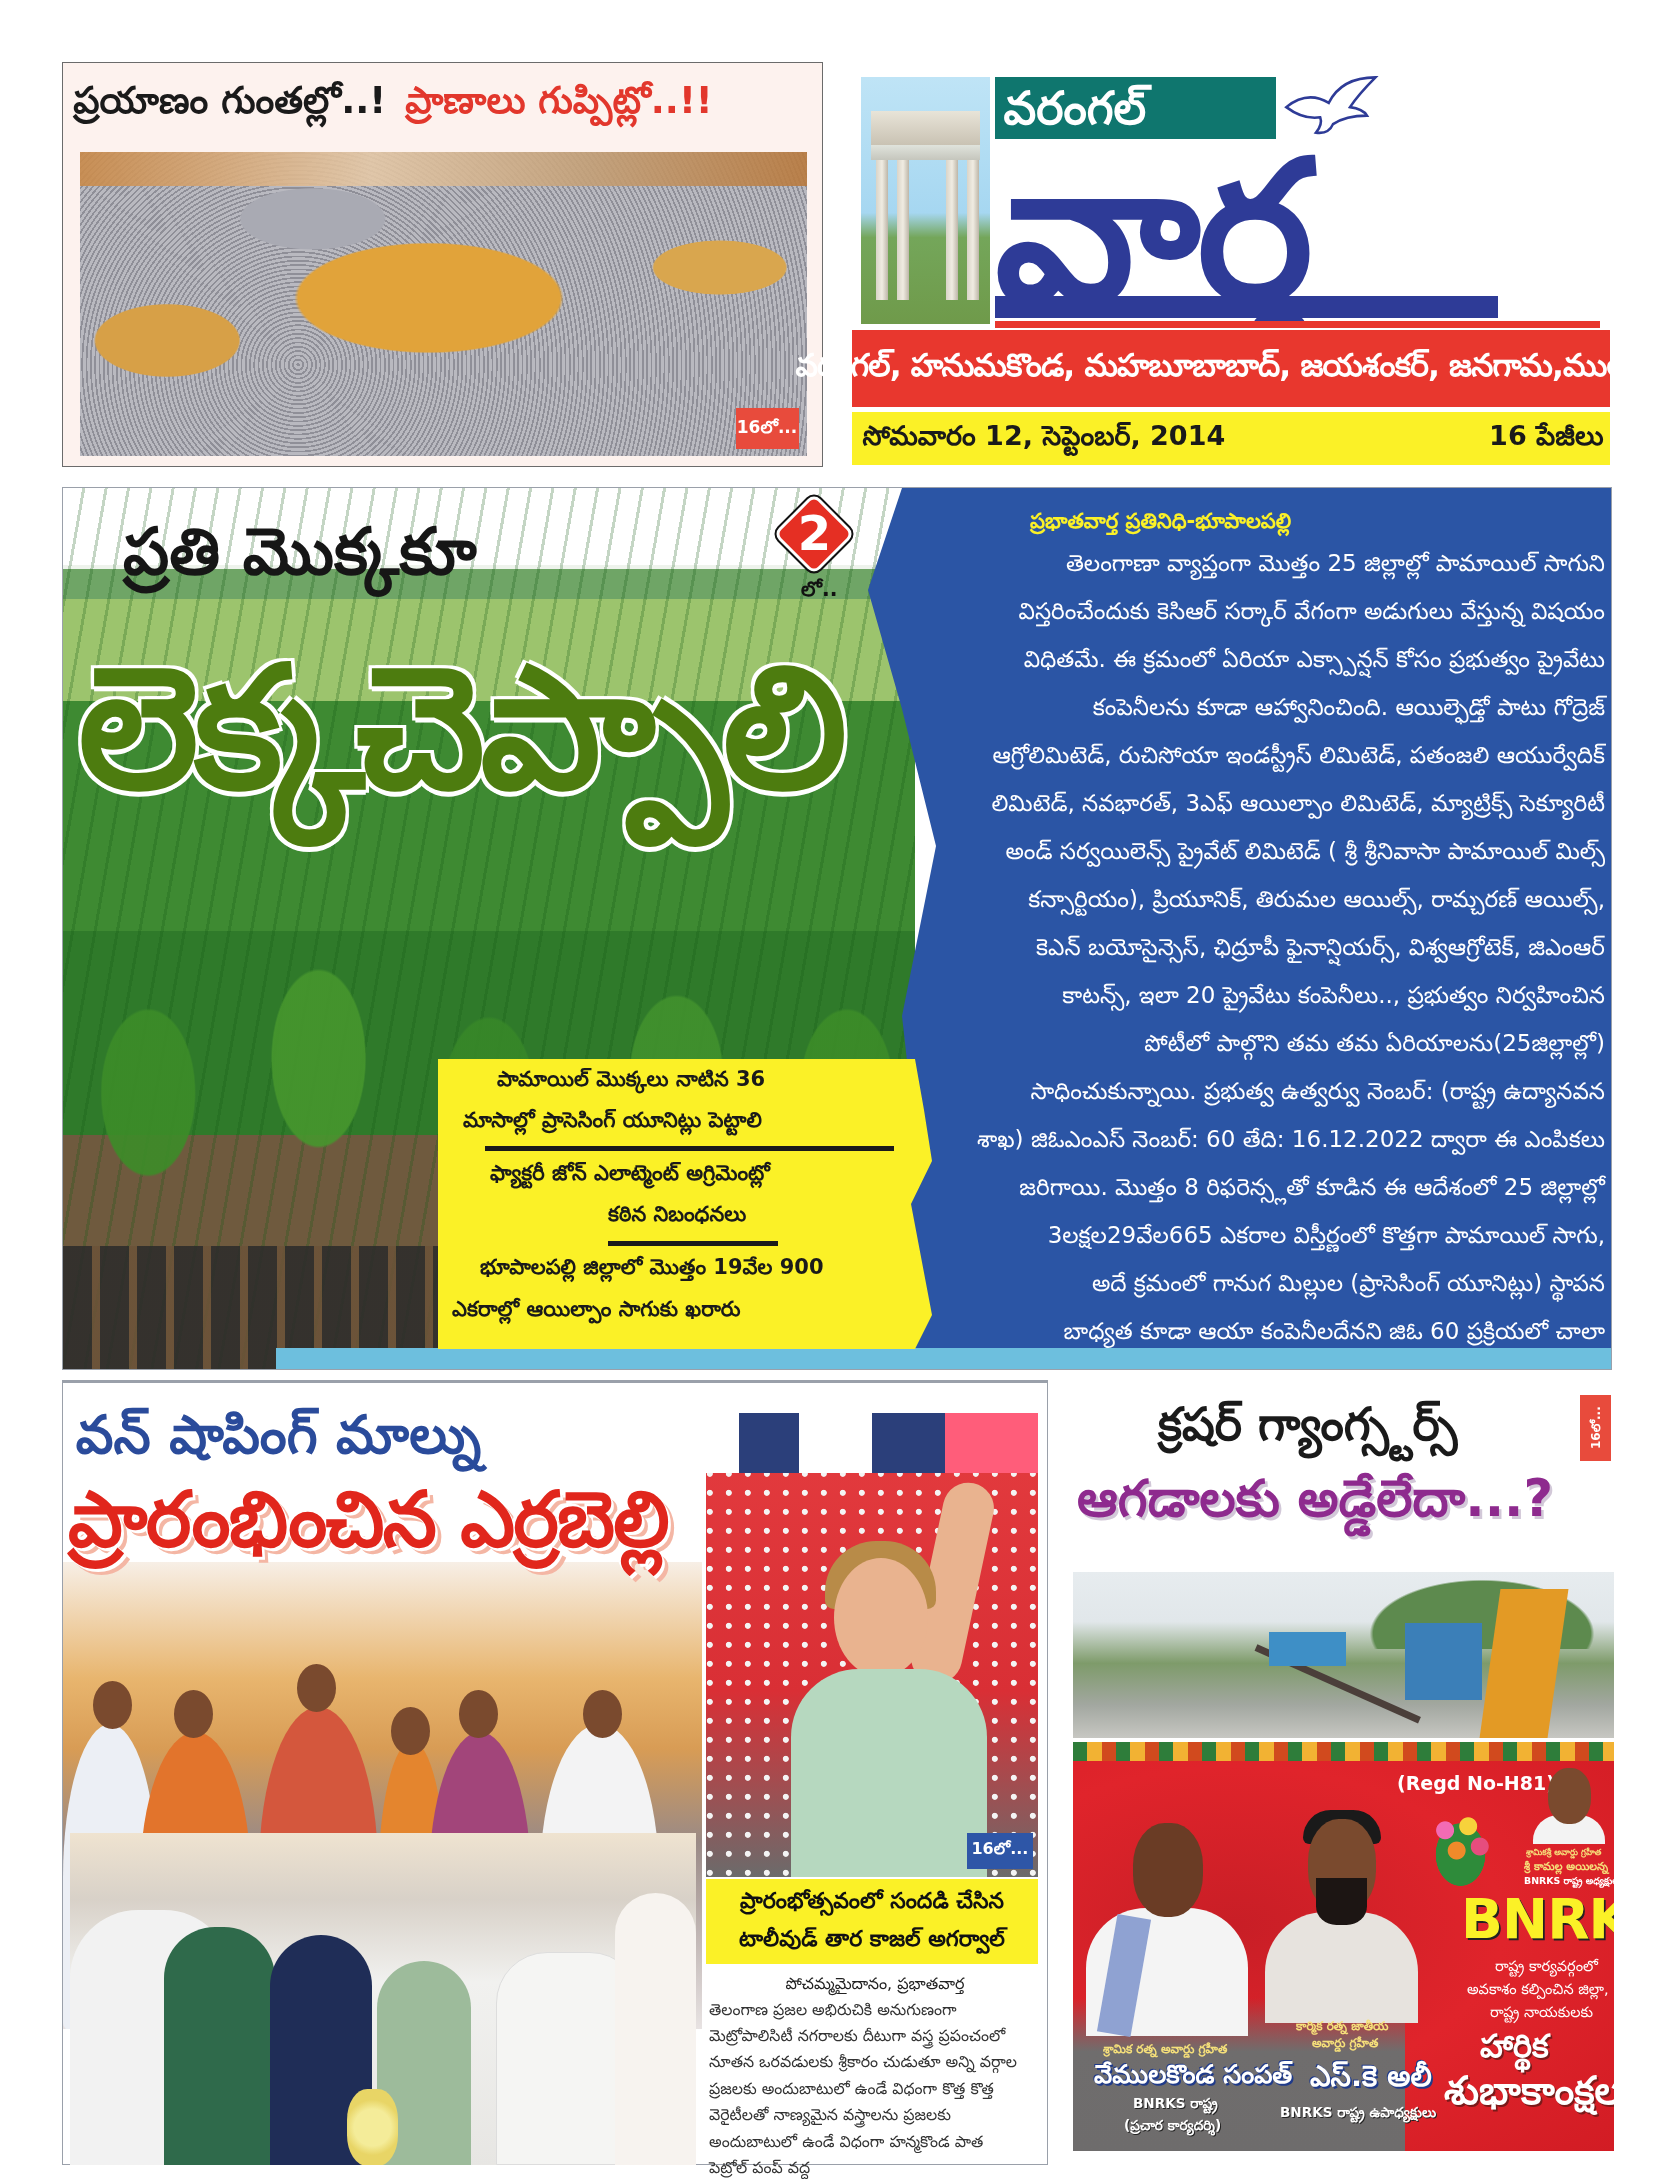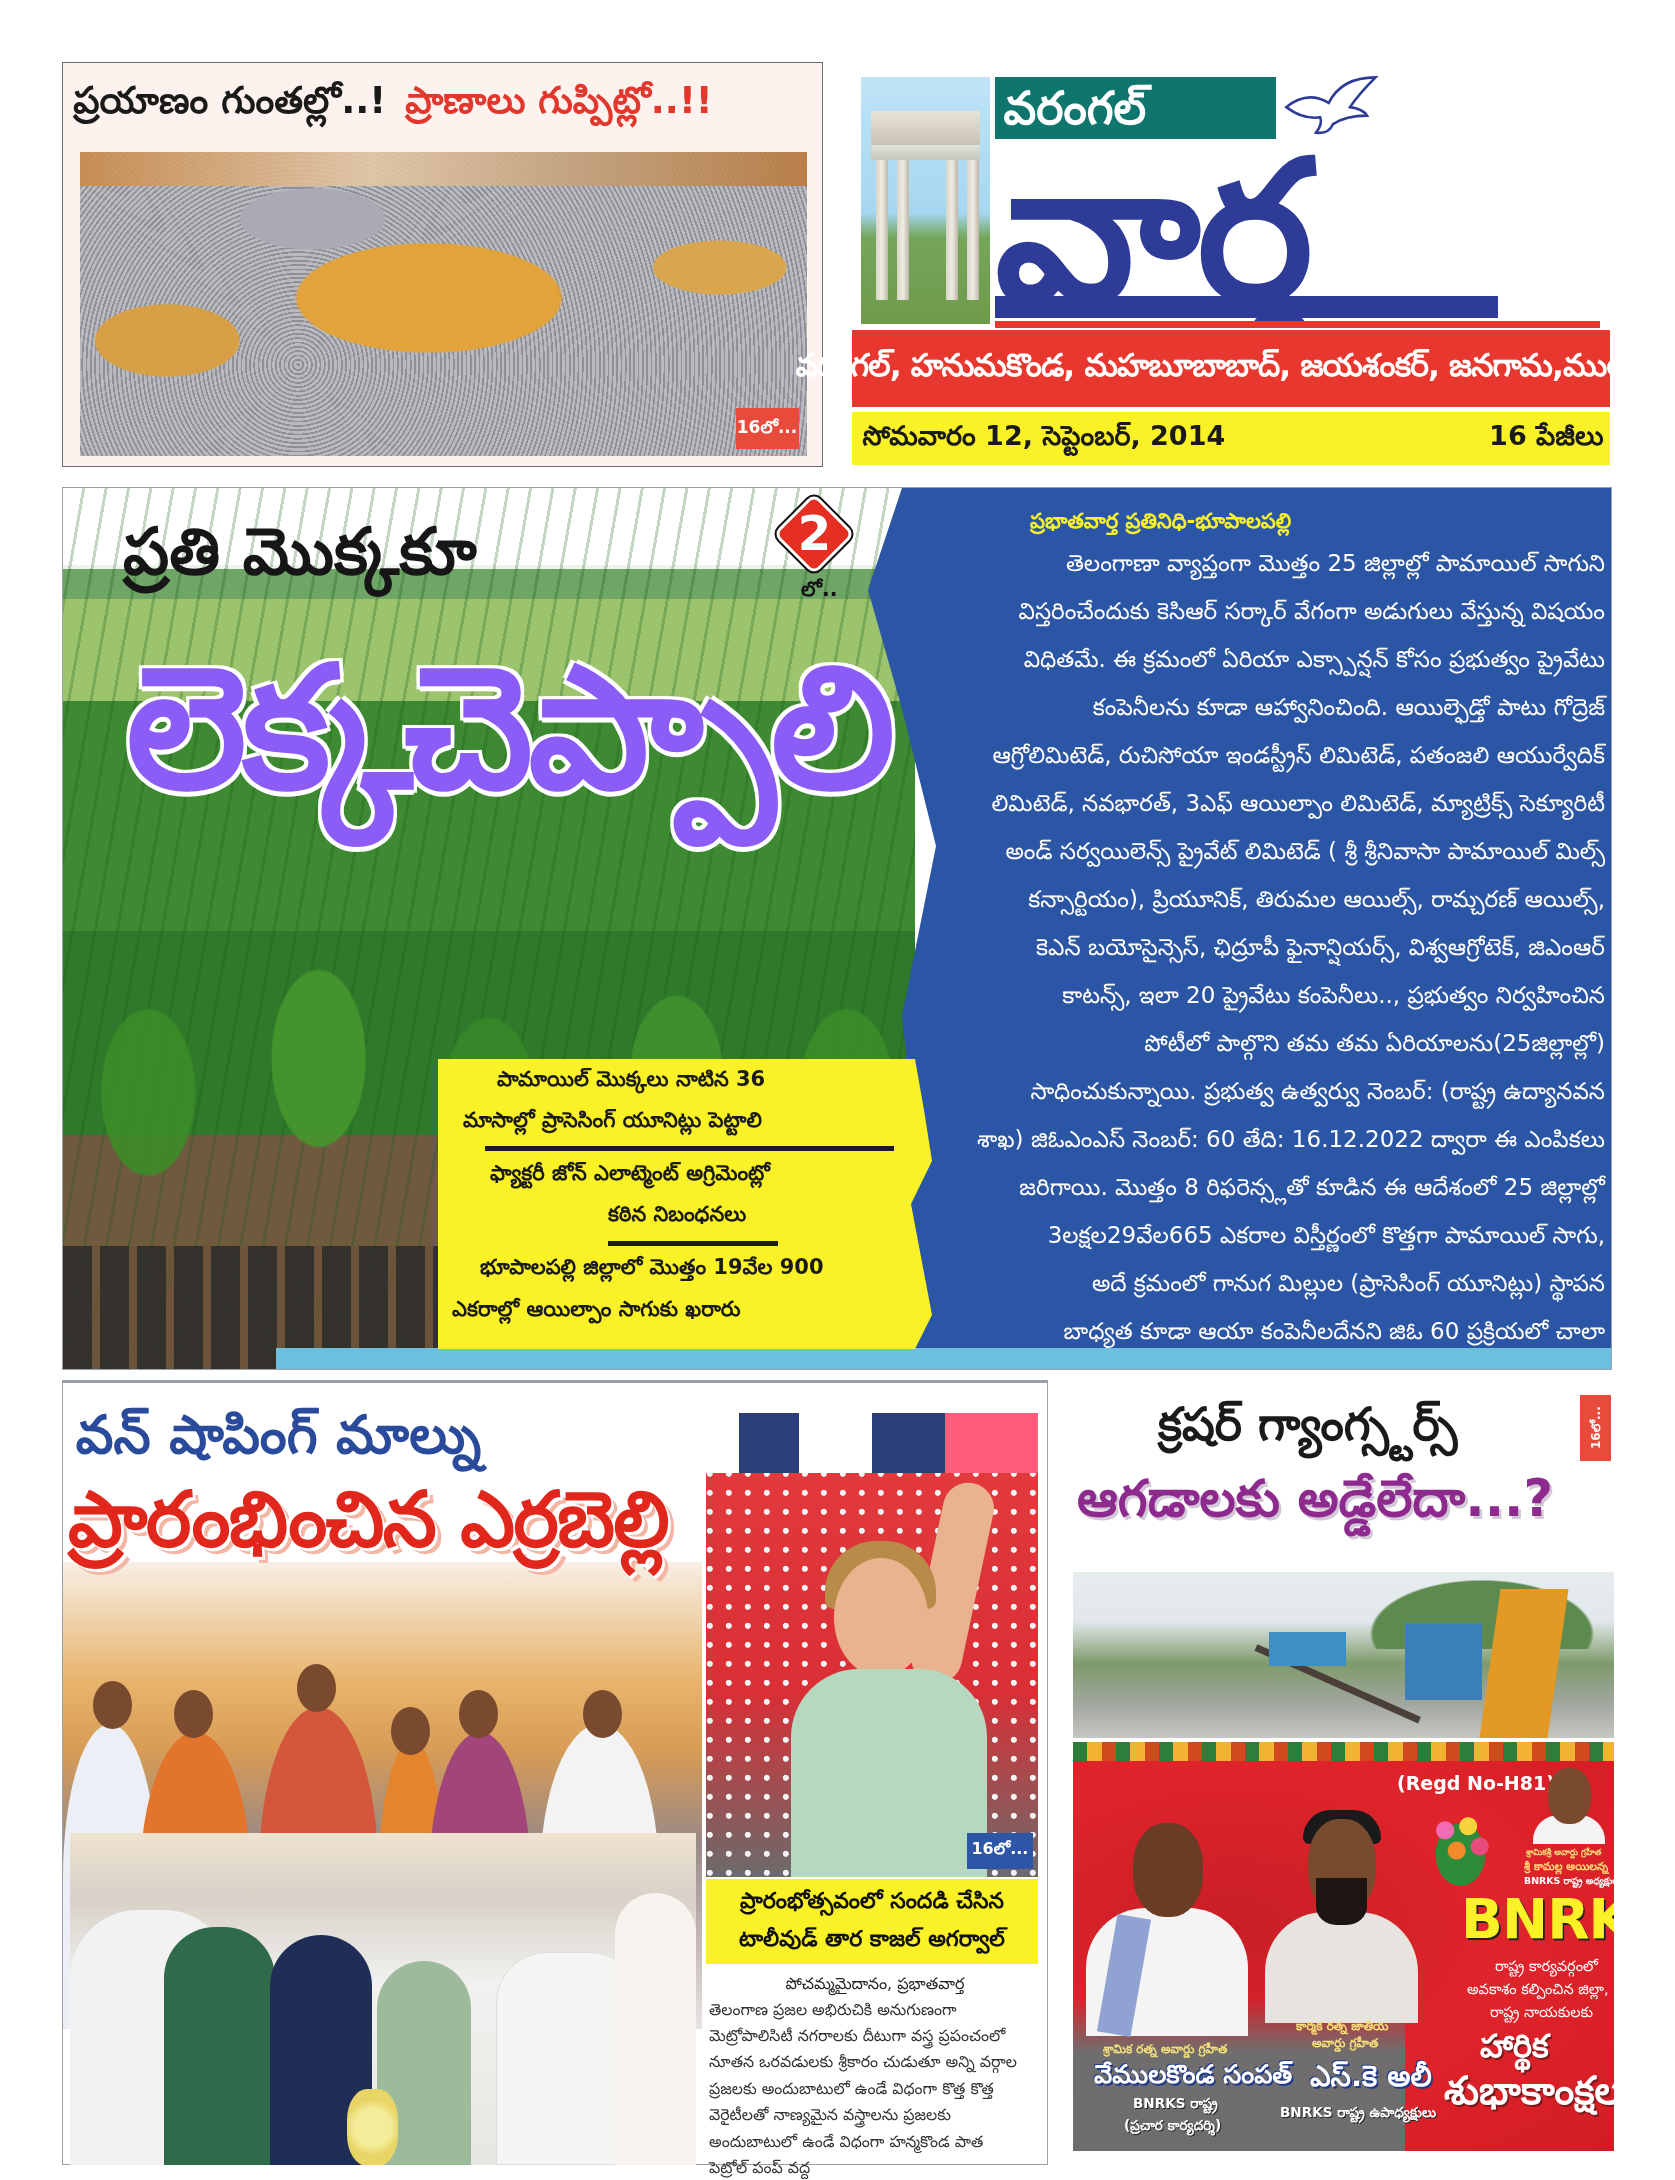--- a/index.html
+++ b/index.html
@@ -52,22 +52,22 @@
     background:
       radial-gradient(ellipse 77px 136px at 10% 60%, rgba(60,140,40,.9) 0 60%, transparent 62%),
       radial-gradient(ellipse 77px 145px at 30% 55%, rgba(70,150,45,.9) 0 60%, transparent 62%),
       radial-gradient(ellipse 77px 145px at 50% 62%, rgba(55,135,40,.9) 0 60%, transparent 62%),
       radial-gradient(ellipse 77px 136px at 72% 58%, rgba(65,145,45,.9) 0 60%, transparent 62%),
       radial-gradient(ellipse 77px 136px at 92% 60%, rgba(60,140,40,.9) 0 60%, transparent 62%);
   }
   #lead .pots { position: absolute; left: 0; top: 758px; width: 426px; height: 125px;
     background: repeating-linear-gradient(90deg, #2a2a2a 0 29px, #6b5238 29px 37px); opacity: .85; }
   #lead .kicker { position: absolute; left: 60px; top: 25.6px; font-size: 65px; font-weight: bold; color: #161616; white-space: nowrap; }
-  #lead .main-hl { position: absolute; left: 15.3px; top: 141px; font-size: 170px; font-weight: bold; color: #8b5cf6; white-space: nowrap; letter-spacing: -5.1px;
-    text-shadow: 3.4px 3.4px 0 #fff, -3.4px -3.4px 0 #fff, 3.4px -3.4px 0 #fff, -3.4px 3.4px 0 #fff, 0 5.1px 0 #fff; margin-left: 48px; }
+  #lead .main-hl { position: absolute; left: 15.3px; top: 141px; font-size: 170px; font-weight: bold; color: #4d7c0f; white-space: nowrap; letter-spacing: -5.1px;
+    text-shadow: 3.4px 3.4px 0 #fff, -3.4px -3.4px 0 #fff, 3.4px -3.4px 0 #fff, -3.4px 3.4px 0 #fff, 0 5.1px 0 #fff; }
   #lead .badge { position: absolute; left: 722px; top: 17px; width: 58px; height: 58px; background: #e52f23; border: 3.4px solid #fff; outline: 2.6px solid #111; transform: rotate(45deg); border-radius: 8.5px; }
   #lead .badge-num { position: absolute; left: 733px; top: 15.3px; width: 37px; height: 60px; color: #fff; font-size: 48px; font-weight: bold; text-align: center; line-height: 60px; }
   #lead .badge-lo { position: absolute; left: 738px; top: 89px; font-size: 20.4px; font-weight: bold; color: #111; }
   #lead .bluebox { position: absolute; left: 805px; top: 0; width: 745px; height: 883px; background: #2b55a5;
     clip-path: polygon(34px 0, 745px 0, 745px 860px, 10.2px 860px, 17px 767px, 0 750px, 51px 681px, 34px 528px, 68px 358px, 34px 221px, 0 102px); }
   #lead .blue-bottom { position: absolute; left: 213px; top: 860px; width: 1337px; height: 23px; background: #6dbfde; }
   #lead .byline { position: absolute; left: 967px; top: 21px; font-size: 21px; color: #fbf127; font-weight: bold; white-space: nowrap; text-align: center; }
   #lead .body { position: absolute; left: 852px; top: 51px; width: 690px; color: #fff; font-size: 23px; line-height: 48px; text-align: center; }
   #lead .body p { white-space: nowrap; text-align: right; }
   #lead .yellow { position: absolute; left: 375px; top: 571px; width: 494px; height: 290px; background: #fbf127;

